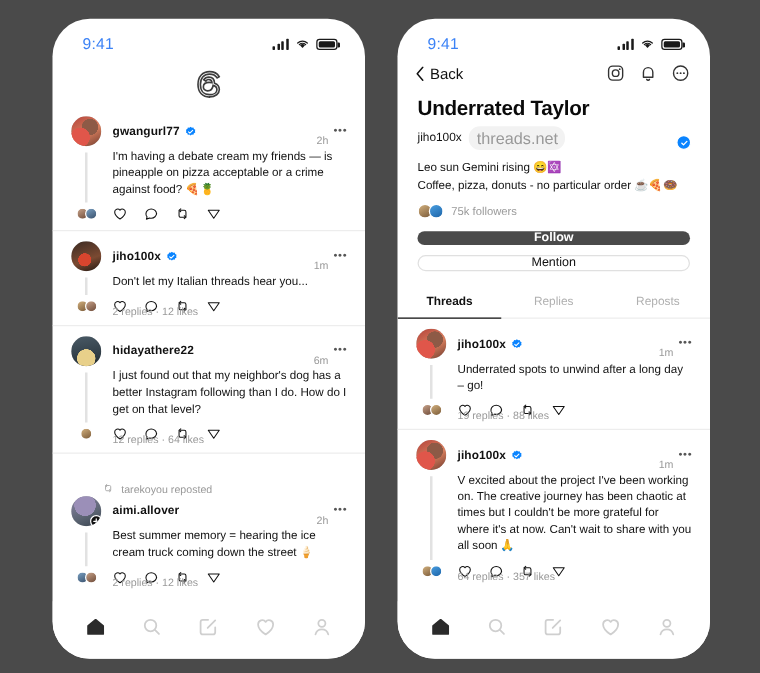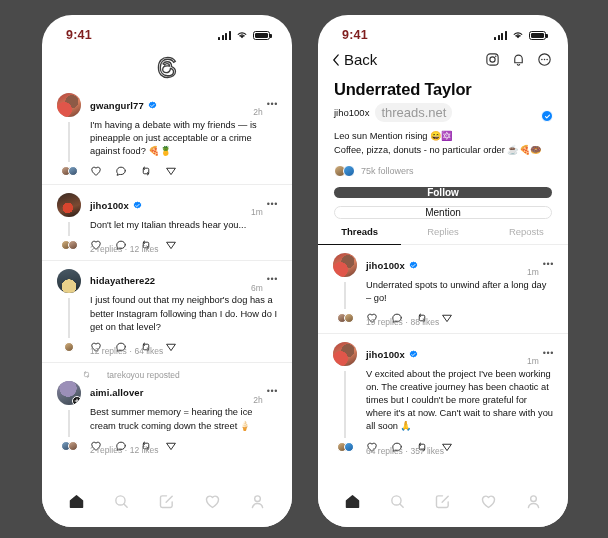--- a/index.html
+++ b/index.html
@@ -18,21 +18,21 @@
   }
   #phone-left{ left:42px; top:15px; width:250px; height:512px; }
   #phone-right{ left:318px; top:15px; width:250px; height:512px; }
 
   
   .statusbar{
     height:34px; display:flex; align-items:center;
     justify-content:space-between;
     padding:6px 22px 0 24px;
   }
-  .sb-time{ font-size:12.5px; font-weight:700; color:#7f1d1d; letter-spacing:.2px; }
+  .sb-time{ font-size:12.5px; font-weight:400; color:#3b82f6; letter-spacing:.2px; }
   .sb-icons{ display:flex; align-items:flex-end; gap:5px; }
   .bars{ display:flex; align-items:flex-end; gap:1.3px; height:10px; }
   .bars i{ display:block; width:2.3px; background:#1a1a1a; border-radius:.6px; }
   .bars i:nth-child(1){height:3.5px}
   .bars i:nth-child(2){height:5.5px}
   .bars i:nth-child(3){height:7.5px}
   .bars i:nth-child(4){height:9.5px}
   .wifi{ width:12px; height:10px; }
   .batt{ width:17px; height:9.5px; border:1.2px solid #1a1a1a; border-radius:2.6px; position:relative; }
   .batt::after{ content:""; position:absolute; right:-3px; top:2.7px; width:1.6px; height:3.6px; background:#1a1a1a; border-radius:0 1px 1px 0; }
@@ -43,23 +43,23 @@
 
   .feed{ padding:0 0 0 0; }
   .post{
     position:relative;
     padding:8px 14px 6px 14px;
     border-bottom:1px solid #ededed;
   }
   .post.noborder{ border-bottom:none; }
 
   .repost-head{
-    display:flex; align-items:center; gap:16px;
+    display:flex; align-items:center; gap:6px;
     padding:7px 14px 1px 26px;
-    font-size:8.5px; color:#999;
+    font-size:8.5px; color:#999;margin-top:16px;
   }
   .repost-head svg{ flex:0 0 auto; }
 
   .prow{ display:flex; gap:8px; }
   .av-col{ width:26px; flex:0 0 26px; display:flex; flex-direction:column; align-items:center; }
   .avatar{
     width:24px; height:24px; border-radius:50%;
     background:#cfcfcf; flex:0 0 24px; position:relative; overflow:hidden;
   }
   .avatar .g1{ position:absolute; inset:0; background:
@@ -101,21 +101,21 @@
   .actions{ display:flex; gap:13px; margin-top:7px; padding-bottom:1px; }
   .actions svg{ cursor:pointer; }
   .meta{ display:flex; align-items:center; gap:6px; margin-top:3px; padding-left:0px; }
   .meta-text{ font-size:8.5px; color:#9a9a9a; }
 
   
   .topnav{
     display:flex; align-items:center; justify-content:space-between;
     padding:2px 16px 6px 14px;
   }
-  .back{ display:flex; align-items:center; gap:4px; font-size:15px; color:#111; cursor:pointer; }
+  .back{ display:flex; align-items:center; gap:4px; font-size:12px; color:#111; cursor:pointer; }
   .topicons{ display:flex; align-items:center; gap:11px; }
 
   .profile{ padding:6px 16px 0 16px; }
   .prof-top{ display:flex; align-items:flex-start; }
   .prof-names{ flex:1 1 auto; }
   .dispname{ font-size:16.5px; font-weight:700; color:#0a0a0a; letter-spacing:-.2px; }
   .handle-row{ display:flex; align-items:center; gap:6px; margin-top:4px; }
   .handle{ font-size:9.5px; color:#111; }
   .chip{ font-size:13px; color:#999; background:#f2f2f2; border-radius:9px; padding:2px 6px; }
   .big-av{ width:42px; height:42px; border-radius:50%; position:relative; overflow:visible; flex:0 0 42px; }
@@ -130,21 +130,21 @@
   .f-text{ font-size:9px; color:#9a9a9a; }
   .btnrow{ display:flex; gap:8px; margin-top:10px;flex-direction:column; }
   .btn{
     flex:1 1 0; height:25px; border-radius:9px;
     display:flex; align-items:center; justify-content:center;
     font-size:10px; font-weight:700; cursor:pointer;
   }
   .btn-follow{ background:#4a4a4a; color:#fff; }
   .btn-mention{ background:#fff; color:#111; border:1px solid #e0e0e0; font-weight:400; }
 
-  .tabs{ display:flex; border-bottom:1px solid #ededed; }
+  .tabs{ display:flex; margin-top:12px; border-bottom:1px solid #ededed; }
   .tab{
     flex:1 1 0; text-align:center; font-size:9.5px; padding:7px 0 7px 0;
     color:#b0b0b0; cursor:pointer; position:relative;
   }
   .tab.active{ color:#111; font-weight:700; }
   .tab.active::after{
     content:""; position:absolute; left:0; right:0; bottom:-1px; height:1.6px; background:#111;
   }
 
   
@@ -207,21 +207,21 @@
             <div class="phead">
               <span class="uname">gwangurl77</span>
               <svg class="verified" viewBox="0 0 20 20">
                 <path d="M10 1l2.2 1.6 2.7-.3 1 2.5 2.4 1.3-.6 2.6.6 2.6-2.4 1.3-1 2.5-2.7-.3L10 16.4 7.8 14.8l-2.7.3-1-2.5L1.7 11.3l.6-2.6-.6-2.6 2.4-1.3 1-2.5 2.7.3z" fill="#0a84ff"></path>
                 <path d="M6.2 10.0l2.4 2.4 5.0-5.0" stroke="#fff" stroke-width="1.9" fill="none" stroke-linecap="round" stroke-linejoin="round"></path>
               </svg>
               <span class="spacer"></span>
               <span class="ptime">2h</span>
               <span class="dots">•••</span>
             </div>
-            <div class="ptext">I'm having a debate with my friends — is pineapple on just acceptable or a crime against food? 🍕🍍</div>
+            <div class="ptext">I'm having a debate cream my friends — is pineapple on pizza acceptable or a crime against food? 🍕🍍</div>
             <div class="actions">
               <svg width="12" height="12" viewBox="0 0 24 24">
                   <path d="M12 20.5S3.5 15 3.5 9.2A4.7 4.7 0 0 1 12 6.4a4.7 4.7 0 0 1 8.5 2.8C20.5 15 12 20.5 12 20.5z" fill="none" stroke="#111" stroke-width="1.7" stroke-linejoin="round"></path>
                 </svg>
               <svg width="12" height="12" viewBox="0 0 24 24">
                   <path d="M20.5 11.2c0 4.4-3.8 7.9-8.5 7.9a9.7 9.7 0 0 1-2.4-.3L4.2 20.6l1.1-3.5a7.5 7.5 0 0 1-1.8-4.9c0-4.4 3.8-7.9 8.5-7.9s8.5 3.5 8.5 7.9z" fill="none" stroke="#111" stroke-width="1.7" stroke-linejoin="round"></path>
                 </svg>
               <svg width="12" height="12" viewBox="0 0 24 24">
                 <path d="M6.5 8.2V15a2.6 2.6 0 0 0 2.6 2.6h7" fill="none" stroke="#111" stroke-width="1.7" stroke-linecap="round"></path>
                 <path d="M17.5 15.8V9a2.6 2.6 0 0 0-2.6-2.6h-7" fill="none" stroke="#111" stroke-width="1.7" stroke-linecap="round"></path>
@@ -471,21 +471,21 @@
             </span>
           <span class="big-badge">
             <svg width="7" height="7" viewBox="0 0 14 14">
                 <path d="M3 7.2l2.6 2.6L11 4.2" stroke="#fff" stroke-width="2.2" fill="none" stroke-linecap="round" stroke-linejoin="round"></path>
               </svg>
           </span>
         </div>
       </div>
 
       <div class="bio">
-        <div>Leo sun Mention rising 😄🔯</div>
+        <div>Leo sun Gemini rising 😄🔯</div>
         <div>Coffee, pizza, donuts - no particular order ☕🍕🍩</div>
       </div>
 
       <div class="followers">
         <span class="tiny-stack" style="margin-top:0">
           <span class="tiny t-c" style="width:12px;height:12px"></span>
           <span class="tiny t-d" style="width:12px;height:12px"></span>
         </span>
         <span class="f-text">75k followers</span>
       </div>

